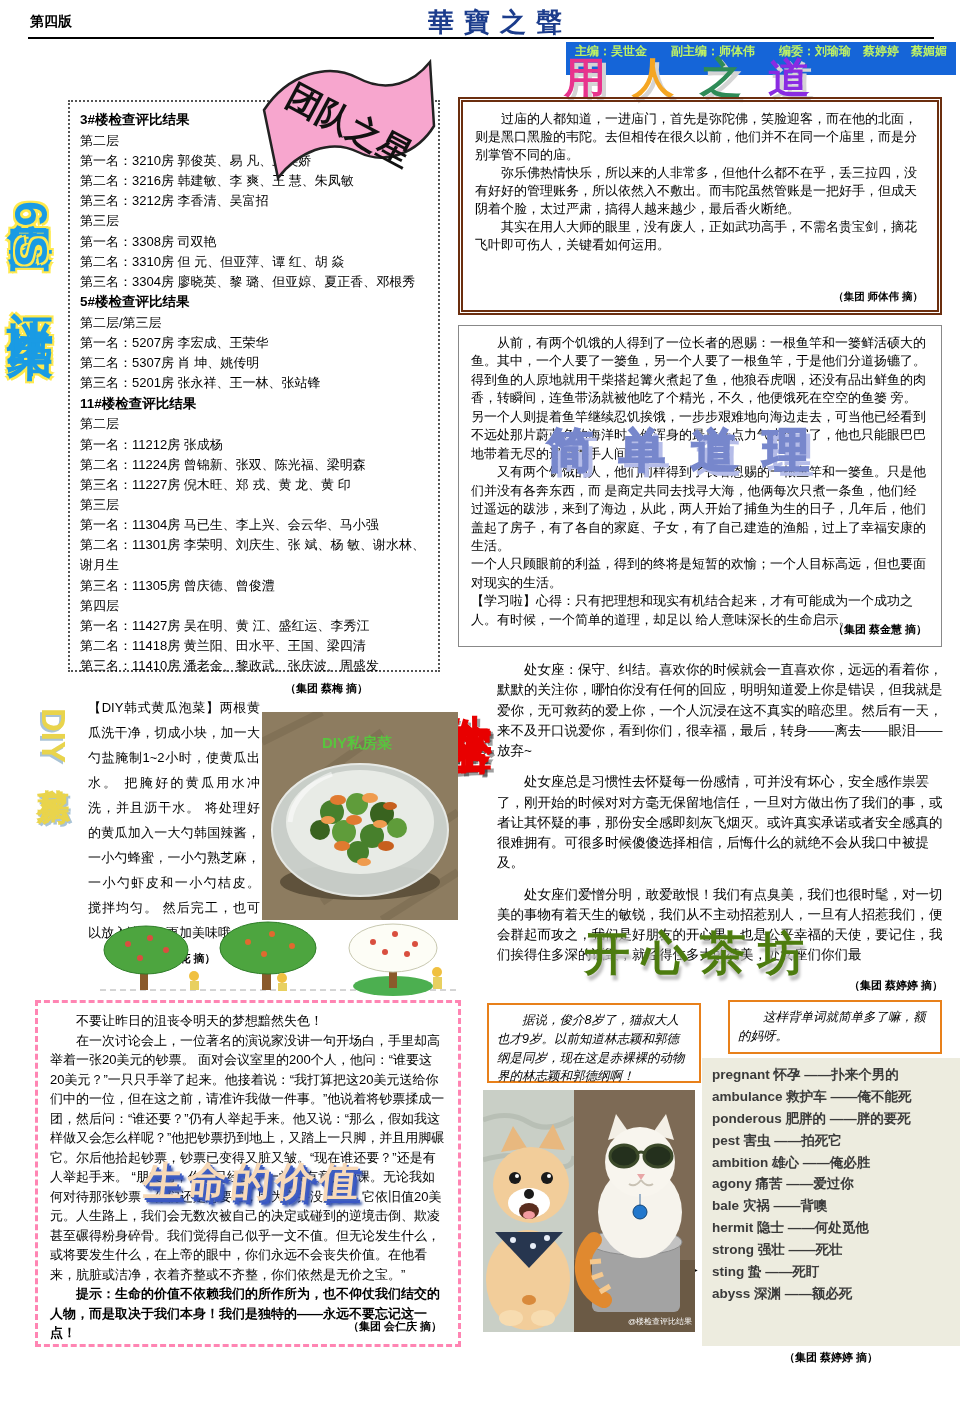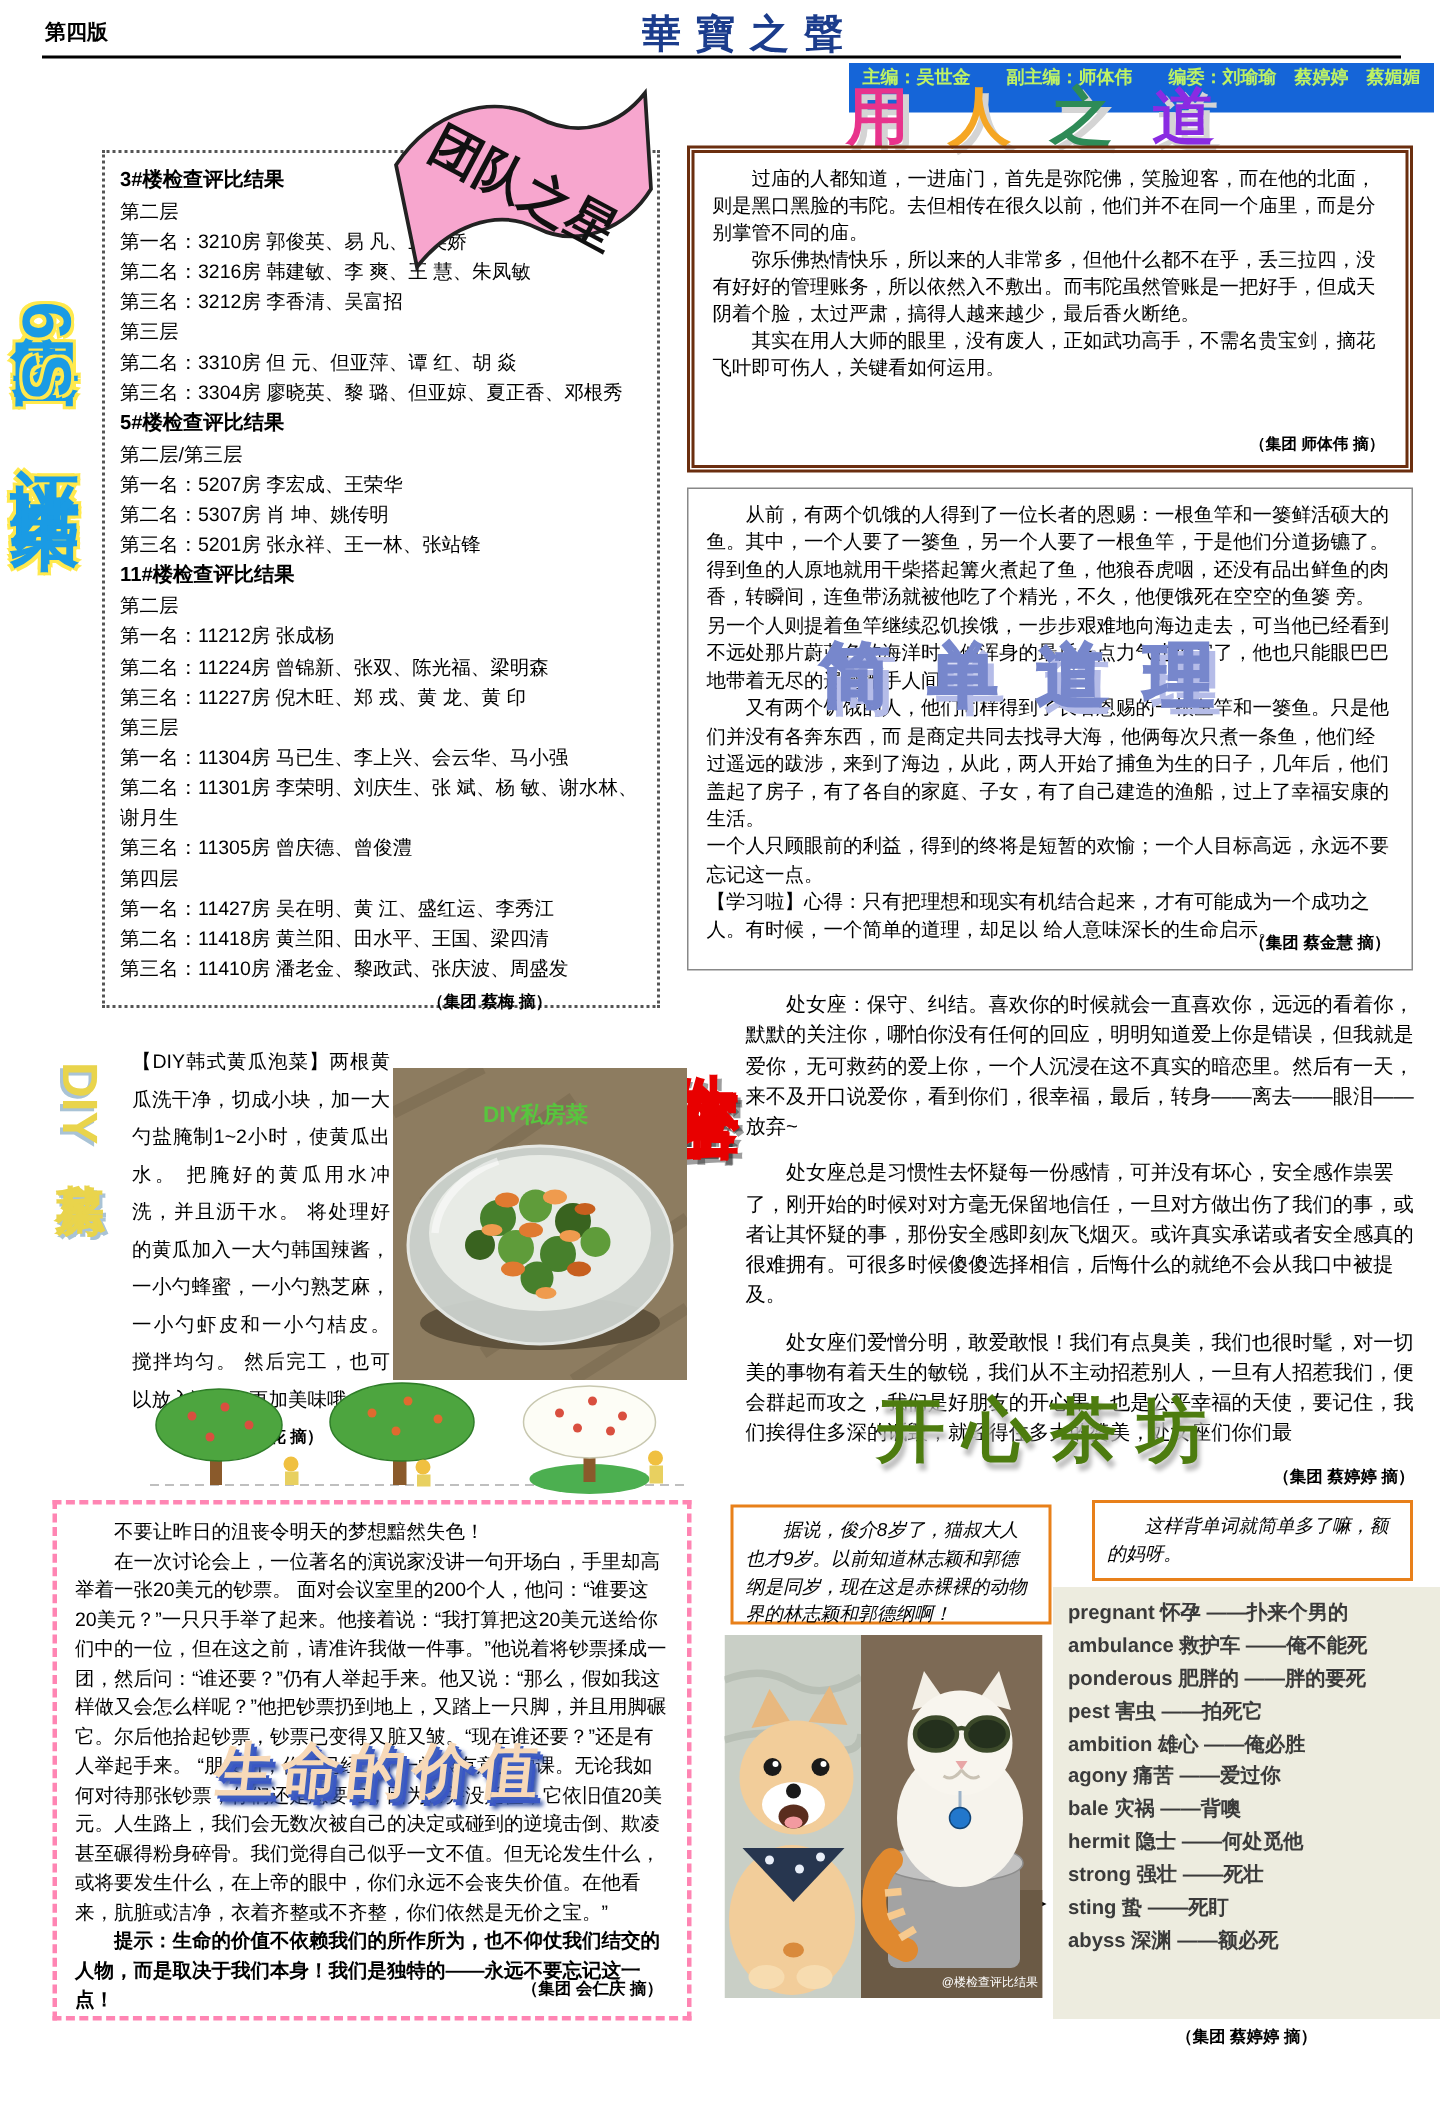--- a/index.html
+++ b/index.html
@@ -116,20 +116,21 @@
               <div class="block-line">第二层</div>
 
               <div class="block-line">第一名：3210房 郭俊英、易 凡、王美娇</div>
 
               <div class="block-line">第二名：3216房 韩建敏、李 爽、王 慧、朱凤敏</div>
 
               <div class="block-line">第三名：3212房 李香清、吴富招</div>
 
               <div class="block-line">第三层</div>
 
+              <div class="block-line">第一名：3308房 司双艳</div>
 
               <div class="block-line">第二名：3310房 但 元、但亚萍、谭 红、胡 焱</div>
 
               <div class="block-line">第三名：3304房 廖晓英、黎 璐、但亚婛、夏正香、邓根秀</div>
             </div>
         </div>
 
         <div class="block">
           <div class="block-heading">5#楼检查评比结果</div>
           <div>
@@ -195,21 +196,21 @@
         <p>其实在用人大师的眼里，没有废人，正如武功高手，不需名贵宝剑，摘花飞叶即可伤人，关键看如何运用。</p>
       </div>
     <div class="attrib employ-attrib">（集团 师体伟 摘）</div>
   </div>
 
   <div class="simple-box">
     <div class="simple-list">
 
     <p>从前，有两个饥饿的人得到了一位长者的恩赐：一根鱼竿和一篓鲜活硕大的鱼。其中，一个人要了一篓鱼，另一个人要了一根鱼竿，于是他们分道扬镳了。得到鱼的人原地就用干柴搭起篝火煮起了鱼，他狼吞虎咽，还没有品出鲜鱼的肉香，转瞬间，连鱼带汤就被他吃了个精光，不久，他便饿死在空空的鱼篓 旁。另一个人则提着鱼竿继续忍饥挨饿，一步步艰难地向海边走去，可当他已经看到不远处那片蔚蓝色的海洋时，他浑身的最后一点力气也使完了，他也只能眼巴巴地带着无尽的遗憾撒手人间。</p>
         <p>又有两个饥饿的人，他们同样得到了长者恩赐的一根鱼竿和一篓鱼。只是他们并没有各奔东西，而 是商定共同去找寻大海，他俩每次只煮一条鱼，他们经过遥远的跋涉，来到了海边，从此，两人开始了捕鱼为生的日子，几年后，他们盖起了房子，有了各自的家庭、子女，有了自己建造的渔船，过上了幸福安康的生活。</p>
-        <p>一个人只顾眼前的利益，得到的终将是短暂的欢愉；一个人目标高远，永远不要忘记这一点。</p>
+        <p>一个人只顾眼前的利益，得到的终将是短暂的欢愉；一个人目标高远，但也要面对现实的生活。</p>
         <p>【学习啦】心得：只有把理想和现实有机结合起来，才有可能成为一个成功之人。有时候，一个简单的道理，却足以 给人意味深长的生命启示。</p>
       </div>
     <div class="simple-title">简单道理</div>
     <div class="attrib simple-attrib">（集团 蔡金慧 摘）</div>
   </div>
 
   <div class="virgo-vert">处女座密语</div>
   <div class="virgo-text">
     <div>
 

